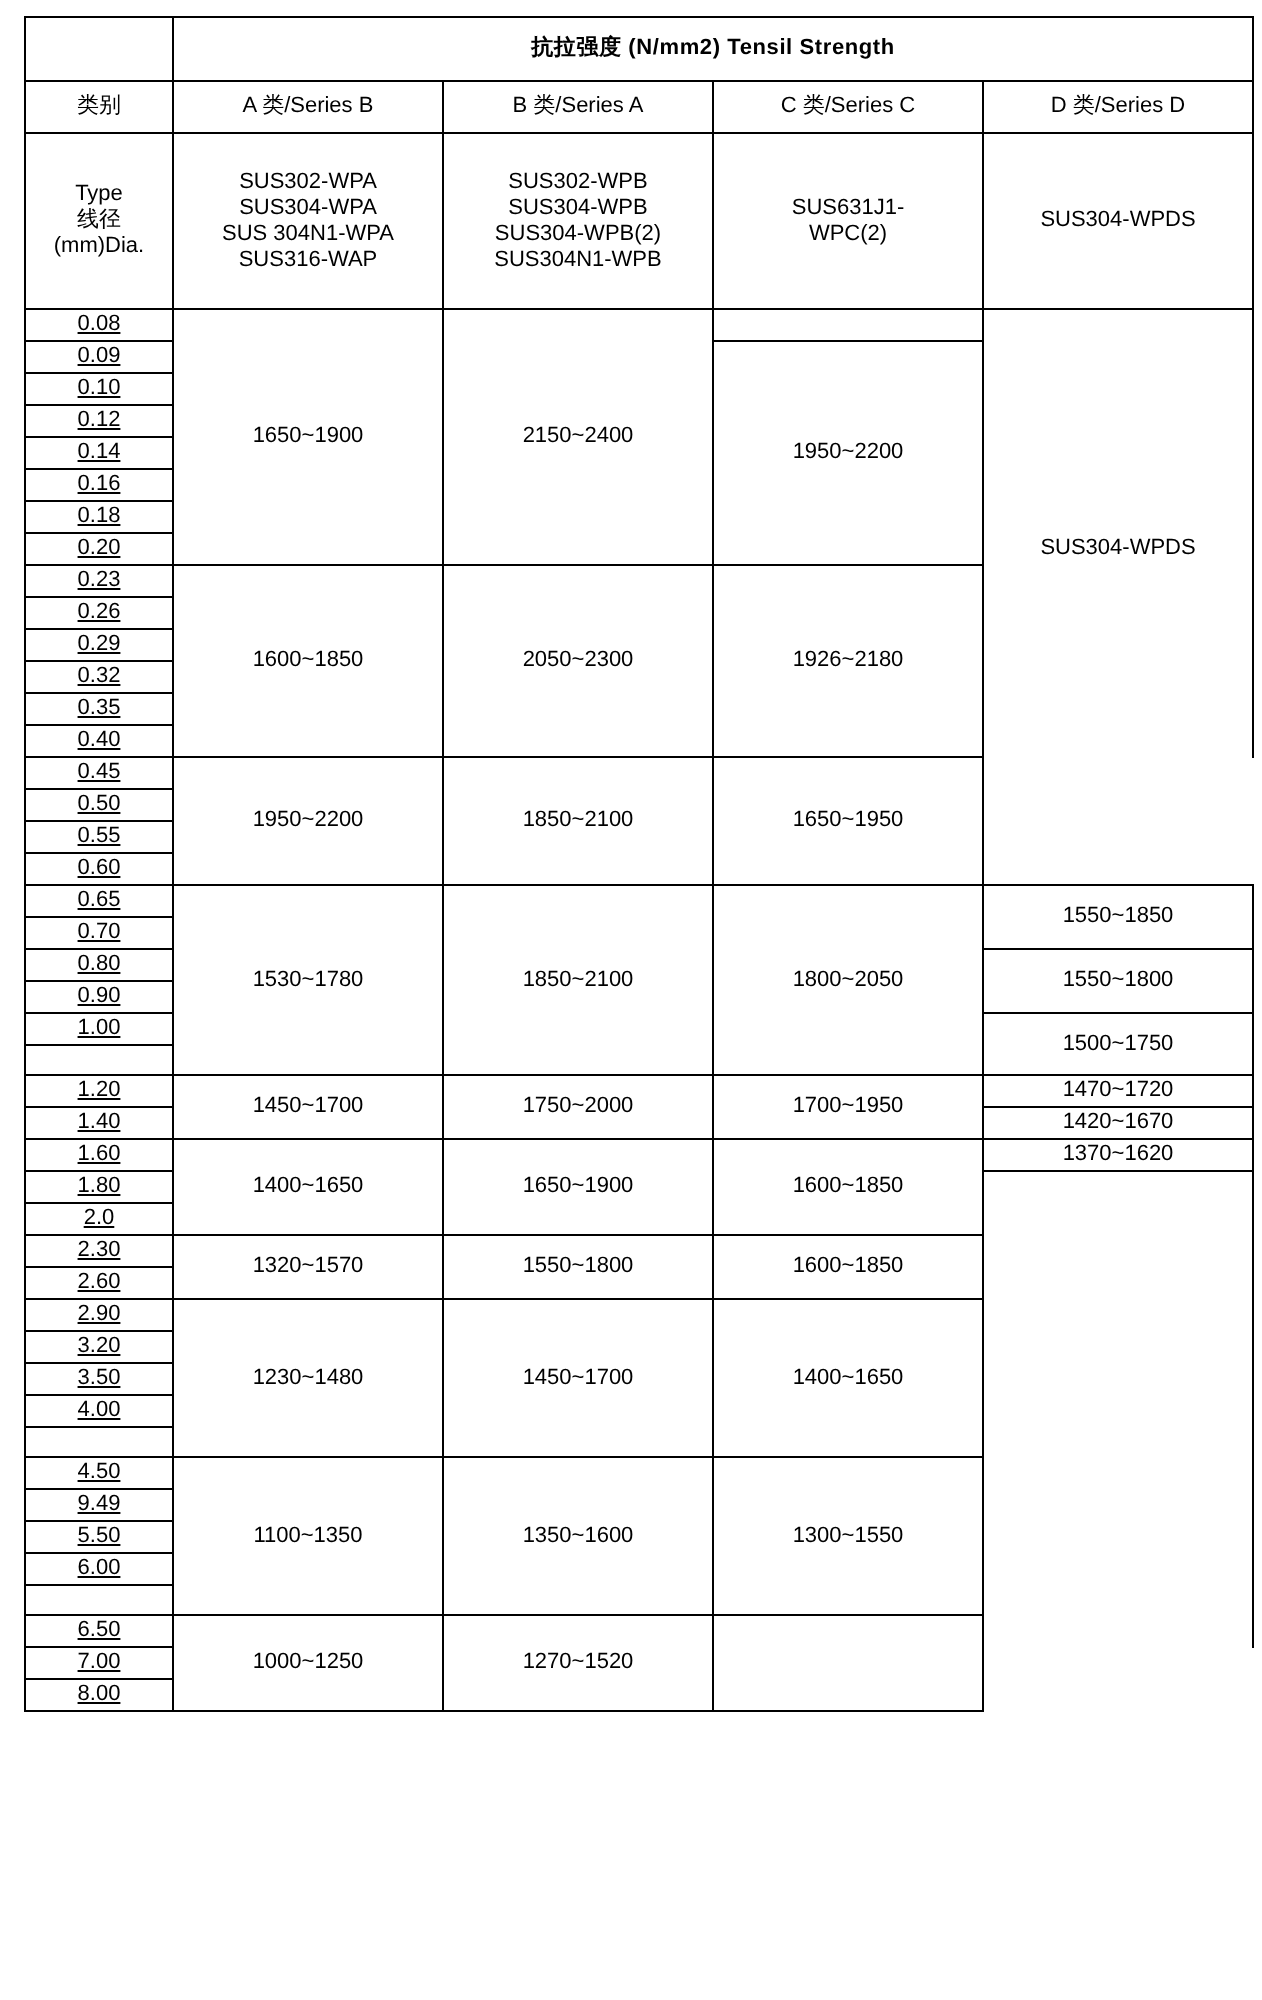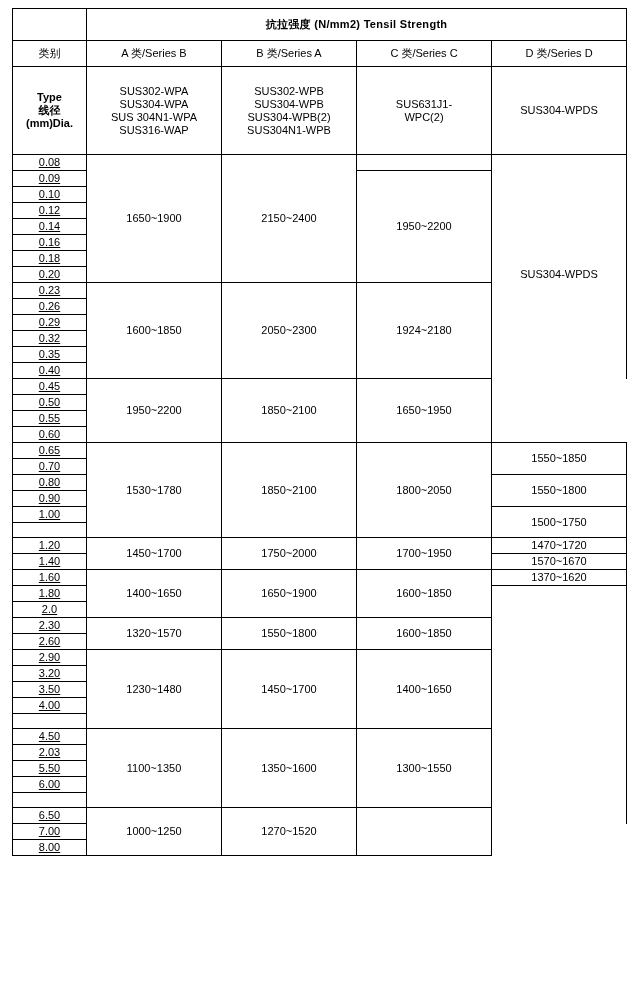--- a/index.html
+++ b/index.html
@@ -68,21 +68,21 @@
   td.val {
     font-size: 11.5px;
   }
   td.blank {
     border: 1px solid #000000;
   }
   .nb-top { border-top: none !important; }
   .nb-bottom { border-bottom: none !important; }
   .dia-col { width: 74px; }
   .ser-col { width: 135px; }
-  .typelabel { display: block; font-weight: bold; }
+  .typelabel { display: block; }
 </style>
 </head>
 <body>
 
 <div id="sheet">
   <table class="spec">
     <colgroup>
       <col class="dia-col">
       <col class="ser-col">
       <col class="ser-col">
@@ -144,21 +144,21 @@
         <td class="dia">0.18</td>
       </tr>
       <tr>
         <td class="dia">0.20</td>
       </tr>
 
       <tr>
         <td class="dia">0.23</td>
         <td class="val" rowspan="6">1600~1850</td>
         <td class="val" rowspan="6">2050~2300</td>
-        <td class="val" rowspan="6">1924~2180</td>
+        <td class="val" rowspan="6">1926~2180</td>
       </tr>
       <tr>
         <td class="dia">0.26</td>
       </tr>
       <tr>
         <td class="dia">0.29</td>
       </tr>
       <tr>
         <td class="dia">0.32</td>
       </tr>
@@ -212,21 +212,21 @@
 
       <tr>
         <td class="dia">1.20</td>
         <td class="val" rowspan="2">1450~1700</td>
         <td class="val" rowspan="2">1750~2000</td>
         <td class="val" rowspan="2">1700~1950</td>
         <td class="val" rowspan="1">1470~1720</td>
       </tr>
       <tr>
         <td class="dia">1.40</td>
-        <td class="val" rowspan="1">1570~1670</td>
+        <td class="val" rowspan="1">1420~1670</td>
       </tr>
 
       <tr>
         <td class="dia">1.60</td>
         <td class="val" rowspan="3">1400~1650</td>
         <td class="val" rowspan="3">1650~1900</td>
         <td class="val" rowspan="3">1600~1850</td>
         <td class="val" rowspan="1">1370~1620</td>
       </tr>
       <tr>
@@ -266,21 +266,21 @@
         <td class="dia"></td>
       </tr>
 
       <tr>
         <td class="dia">4.50</td>
         <td class="val" rowspan="5">1100~1350</td>
         <td class="val" rowspan="5">1350~1600</td>
         <td class="val" rowspan="5">1300~1550</td>
       </tr>
       <tr>
-        <td class="dia">2.03</td>
+        <td class="dia">9.49</td>
       </tr>
       <tr>
         <td class="dia">5.50</td>
       </tr>
       <tr>
         <td class="dia">6.00</td>
       </tr>
       <tr>
         <td class="dia"></td>
       </tr>

